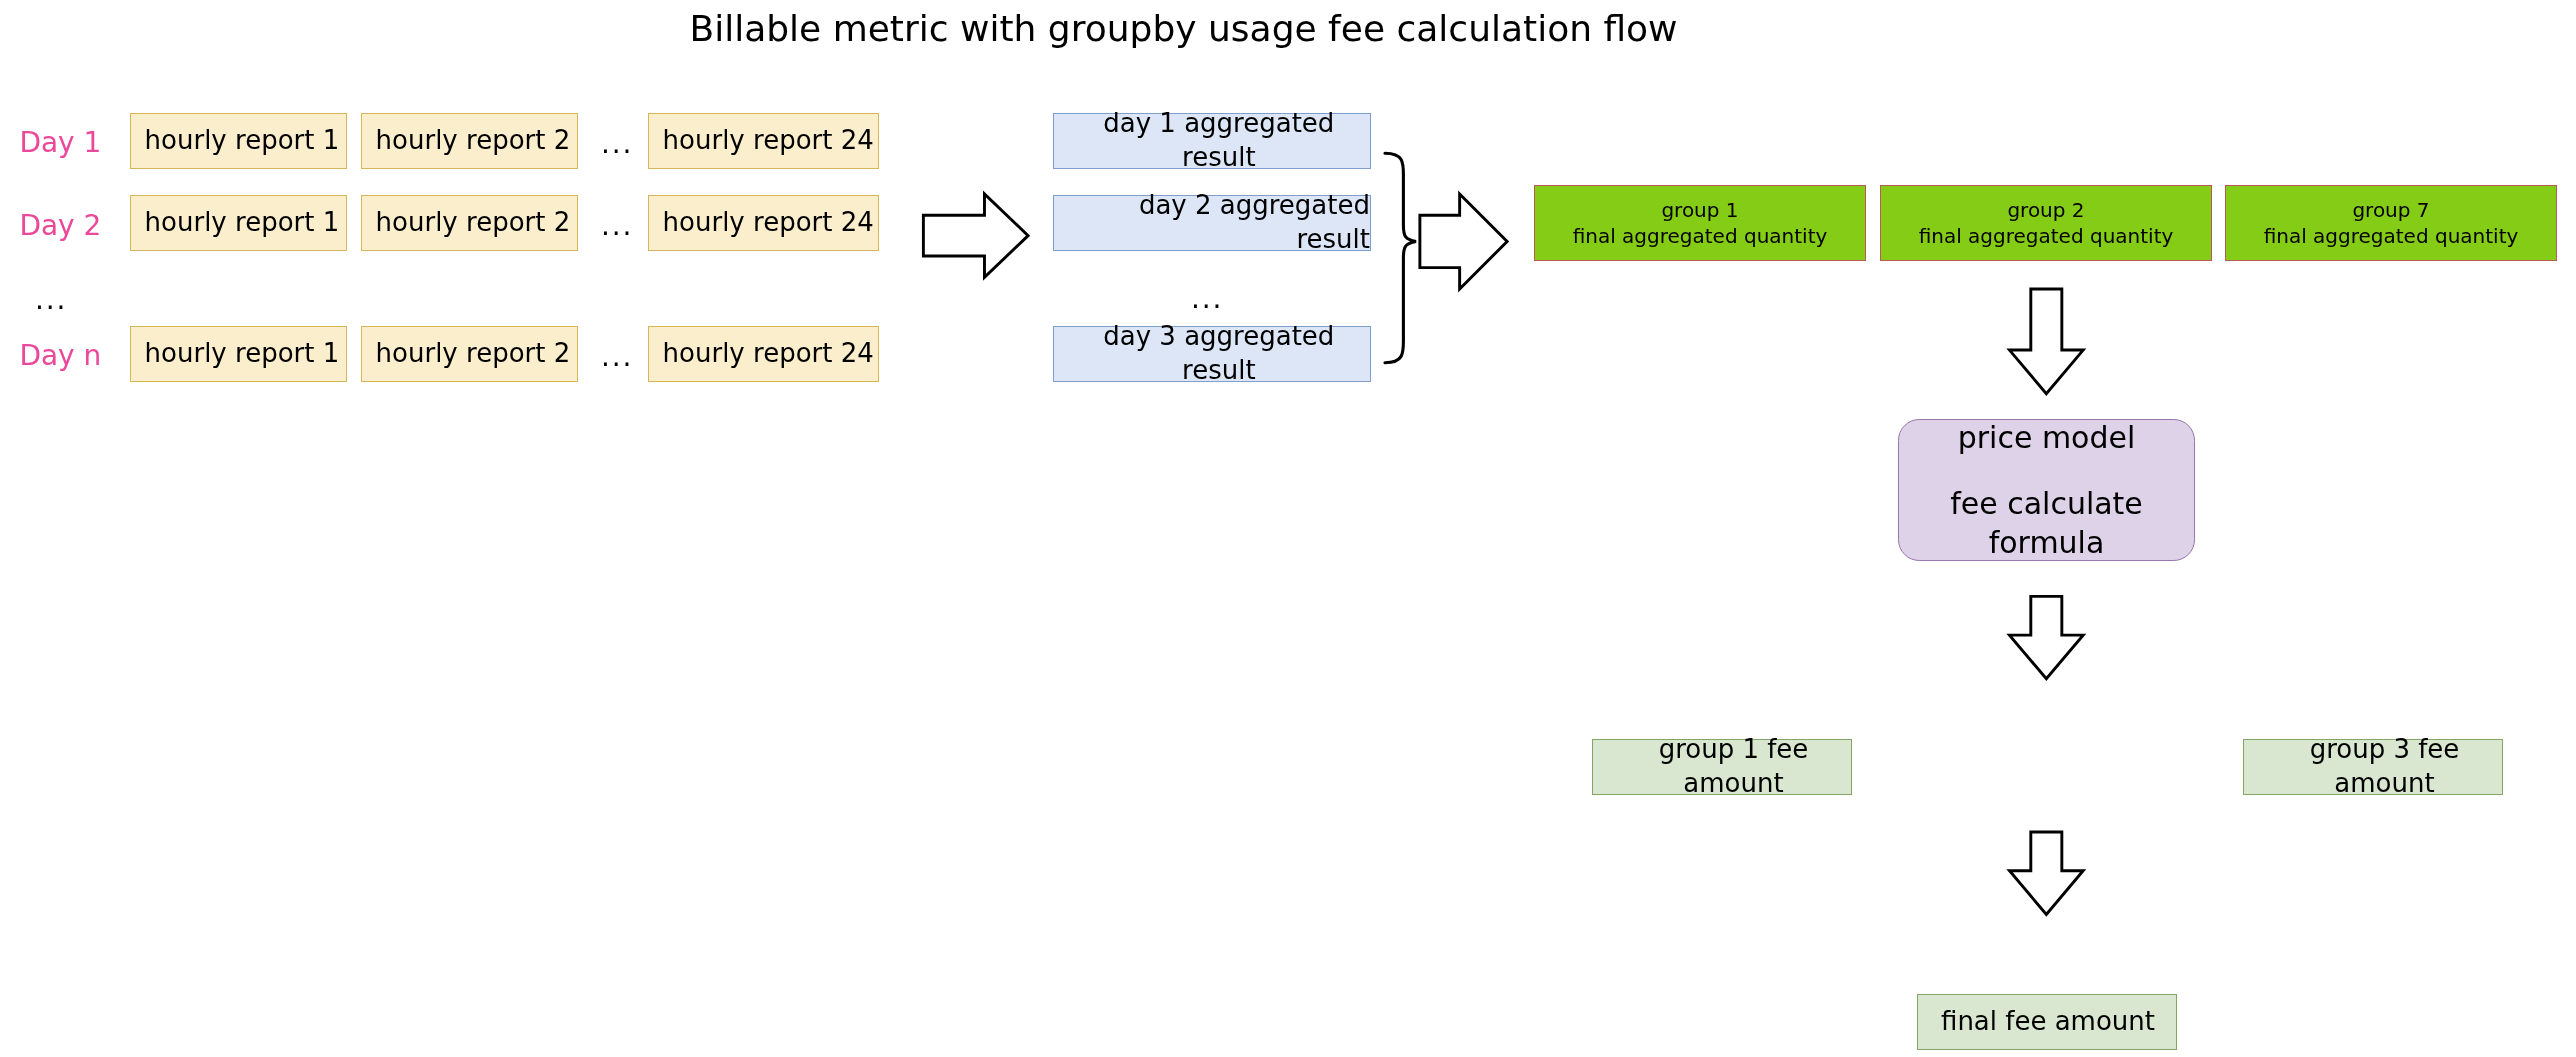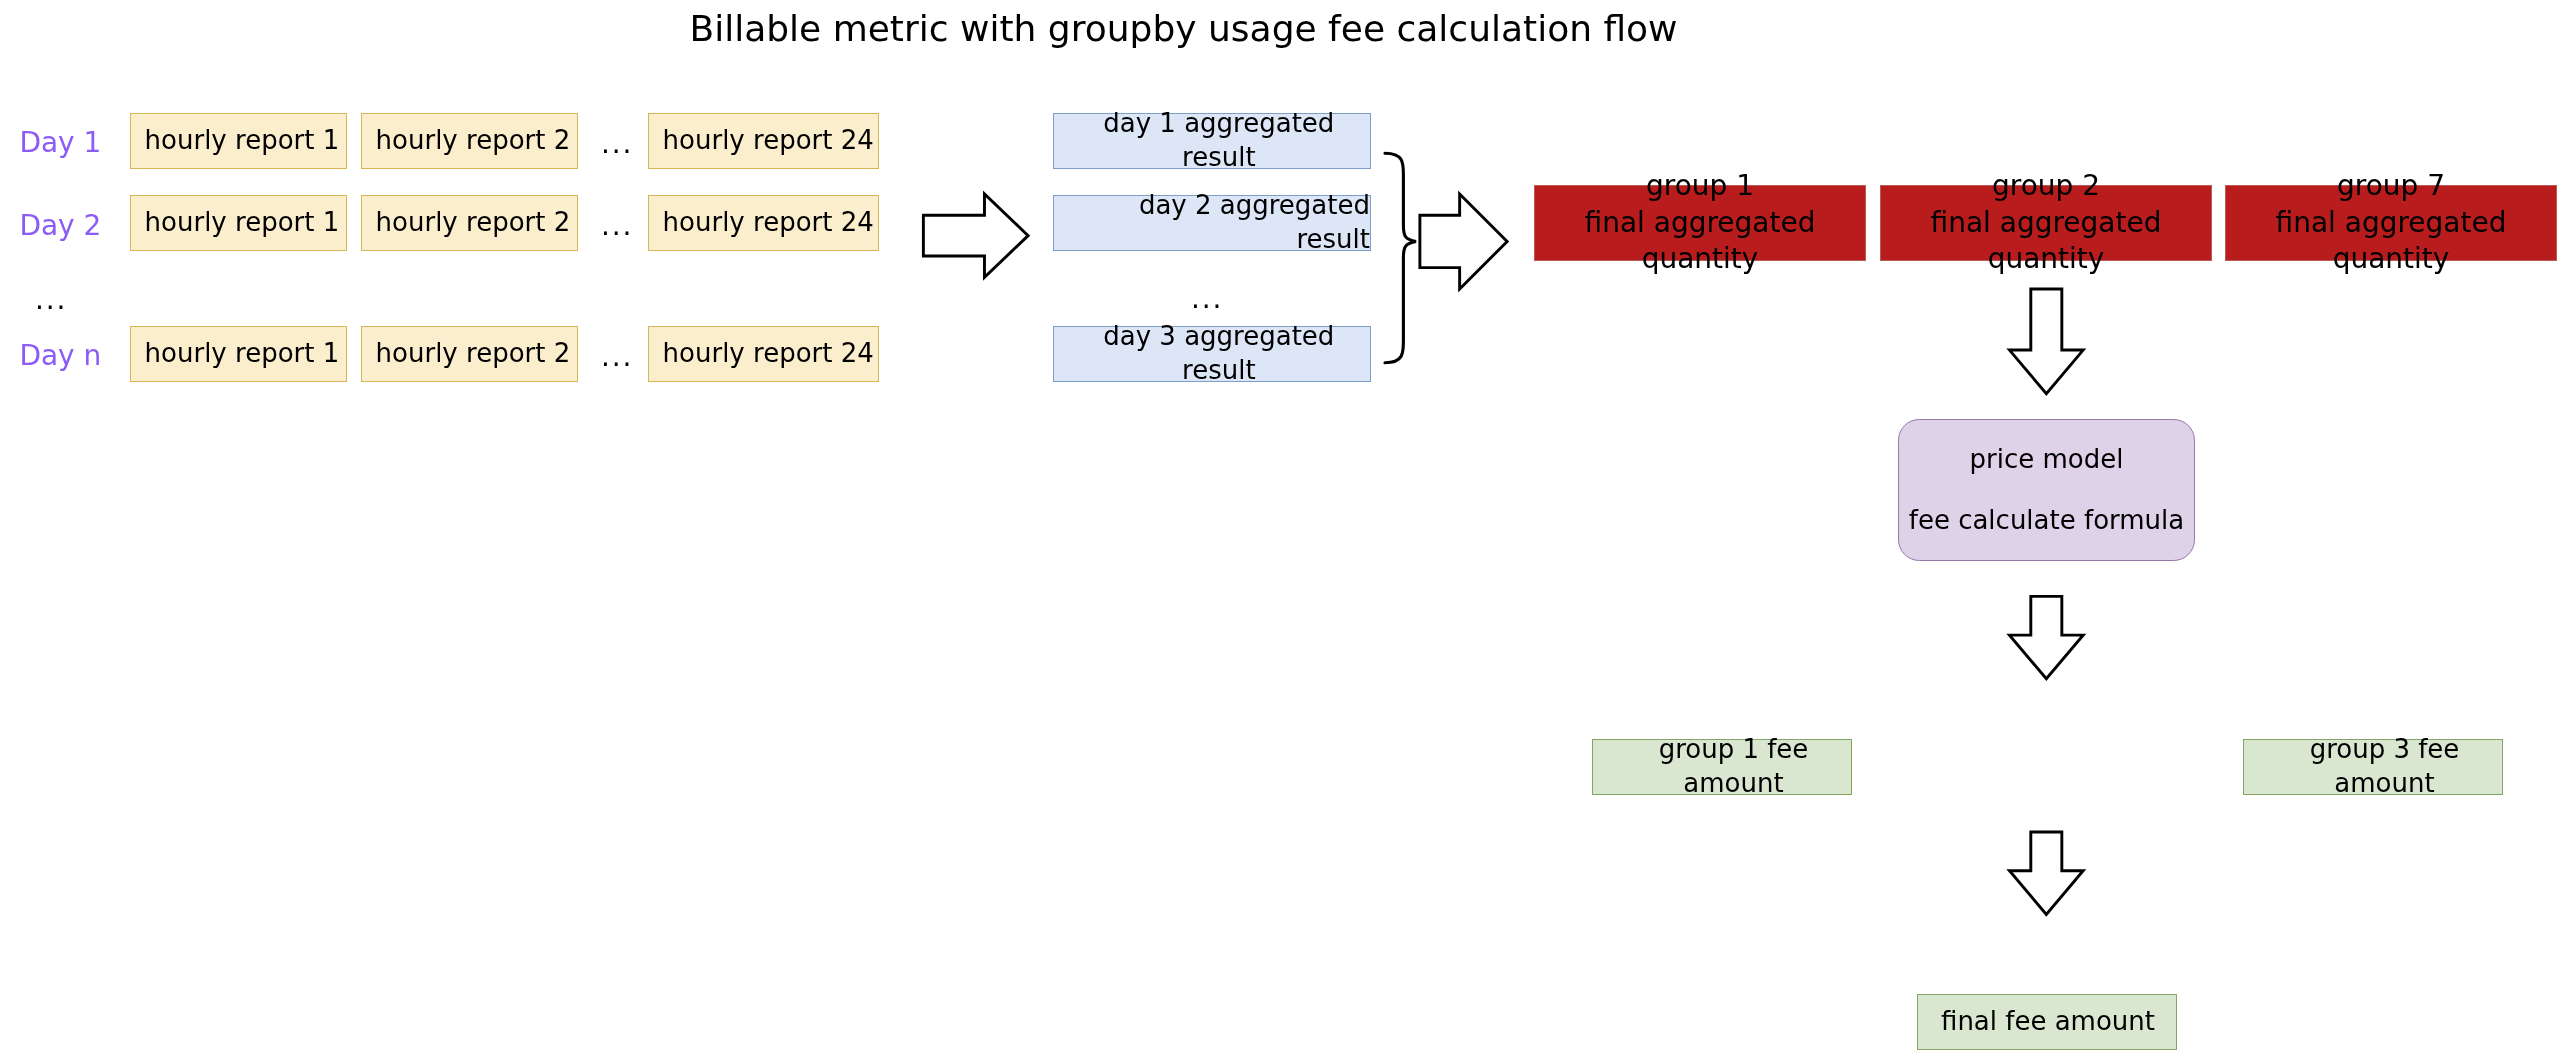--- a/index.html
+++ b/index.html
@@ -54,44 +54,44 @@
     padding-left: 13.6px;
   }
   .node-blue {
     background: #dce6f6;
     border-color: #7f9fcb;
     font-size: 26px;
     align-items: flex-start;
     padding-left: 13.6px;
   }
   .node-red {
-    background: #b91c1c;
+    background: #84cc16;
     border-color: #b95b55;
-    font-size: 28px;
+    font-size: 20px;
     justify-content: center;
   }
   .node-green {
     background: #d9e7d1;
     border-color: #84a563;
     font-size: 26px;
     align-items: flex-start;
     padding-left: 23px;
   }
   .node-purple {
     background: #ddd2e8;
     border-color: #9a76ab;
     border-radius: 21.3px;
-    font-size: 26px;
+    font-size: 30px;
   }
   .node-purple .line1 { margin-bottom: 27px; }
 
   
   .label {
     font-size: 28px;
-    color: #8b5cf6;
+    color: #ec4899;
     white-space: nowrap;
   }
   .ellipsis {
     font-size: 28px;
     color: #000000;
     letter-spacing: 1.9px;
   }
 
   
   .ovl {

